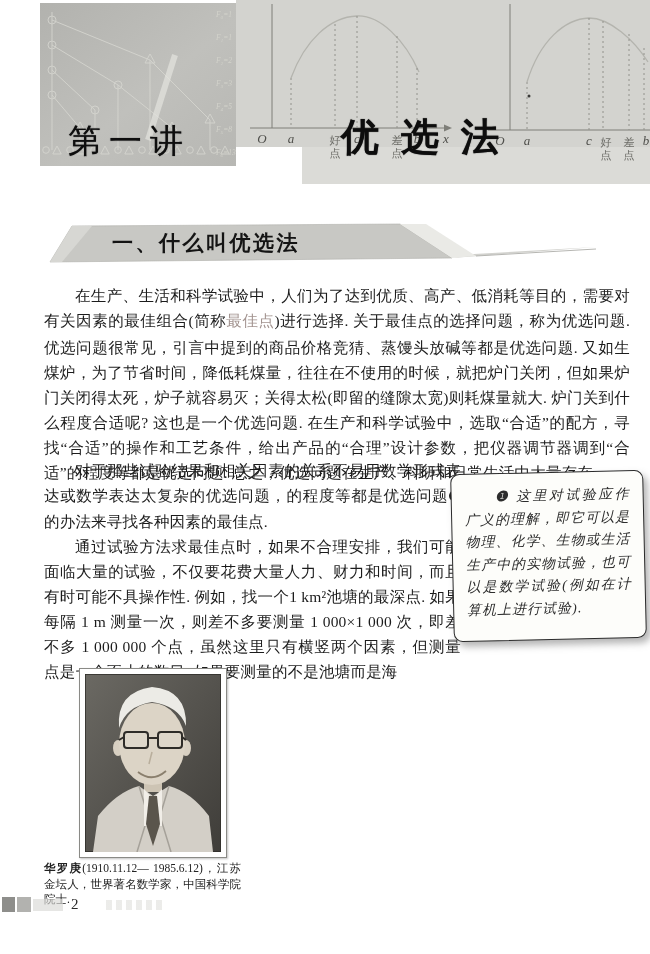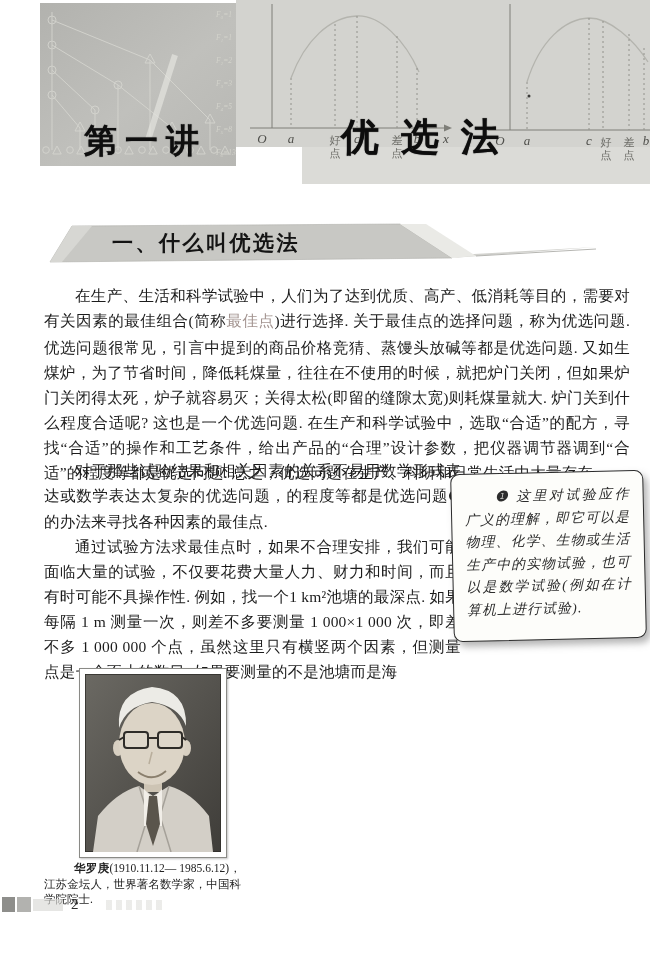--- a/index.html
+++ b/index.html
@@ -2,21 +2,21 @@
 <html style="--hl: #a2938f;"><head>
 <meta charset="utf-8">
 <style>
   * { margin:0; padding:0; box-sizing:border-box; }
   html,body { width:650px; height:954px; background:#ffffff; overflow:hidden; position:relative;
     font-family:"Liberation Serif","DejaVu Serif",serif; }
   .abs { position:absolute; }
 
   
   #header-svg { left:0; top:0; width:650px; height:195px; }
-  .lecture-title { left:84px; top:119px; font-size:33px; font-weight:bold; color:#0e0e0e;
+  .lecture-title { left:68px; top:119px; font-size:33px; font-weight:normal; color:#0e0e0e;
     letter-spacing:8px; text-shadow:0 0 1px #333; }
   .main-title { left:341px; top:112px; font-size:38px; font-weight:bold; color:#0d0d0d;
     letter-spacing:22px; text-shadow:0 0 1px #222; white-space:nowrap; }
 
   
   #banner-svg { left:40px; top:220px; width:570px; height:52px; }
   .section-heading { left:88px; top:229px; font-size:21px; font-weight:bold; color:#141414;
     letter-spacing:2.5px; white-space:nowrap;margin-left:24px; }
 
   
@@ -35,21 +35,21 @@
     box-shadow:4px 5px 7px rgba(110,110,110,.5); padding:12px 13px 10px 13px; }
   #notebox p { font-style:italic; font-size:13.8px; line-height:22.5px; letter-spacing:1.2px;
     color:#2d2d2d; text-align:justify; text-indent:2.2em; }
 
   
   #photo-frame { left:79px; top:668px; width:148px; background:#fff; border:1px solid #8a8a86;
     padding:5px; box-shadow:1px 1px 2px rgba(0,0,0,.25); }
   #photo-frame svg { display:block; }
   #fig-caption { left:44px; top:861px; width:197px; font-size:11.5px; line-height:15.5px;
     text-align:justify; color:#222; }
-  #fig-caption .cap-name { font-weight:bold;margin-left:30px; }
+  #fig-caption .cap-name { font-weight:bold; }
 
   
   .foot-block1 { left:2px; top:897px; width:13px; height:15px; background:#8e8e8b; }
   .foot-block2 { left:17px; top:897px; width:14px; height:15px; background:#b2b2af; }
   .foot-smudge { left:33px; top:899px; width:30px; height:12px; background:#d9d9d5; opacity:.65; }
   .page-number { left:71px; top:896px; font-size:15px; color:#2a2a2a; }
   .foot-artifact { left:106px; top:900px; width:56px; height:10px;
     background:repeating-linear-gradient(90deg,#dcdcd8 0 6px,#fff 6px 10px); opacity:.55; }
 </style>
 </head>

